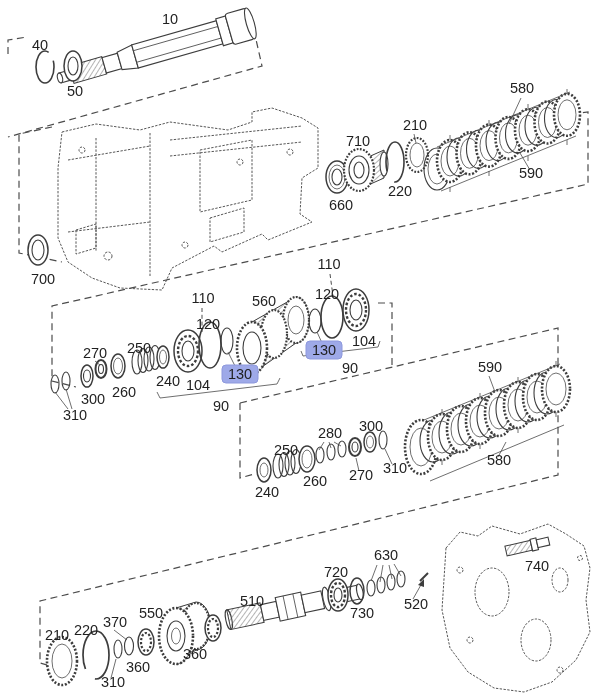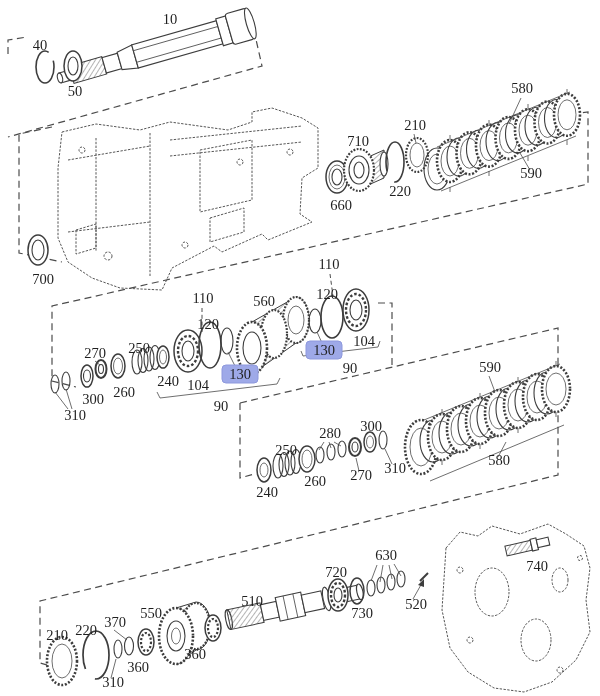--- a/index.html
+++ b/index.html
@@ -1,17 +1,17 @@
 <!DOCTYPE html>
 <html><head>
 <meta charset="utf-8">
 <style>
   html,body{margin:0;padding:0;background:#fff;}
   .stage{position:relative;width:600px;height:696px;background:#ffffff;overflow:hidden;
-         font-family:Liberation Serif, serif;}
+         font-family:Liberation Sans, sans-serif;}
   svg{position:absolute;left:0;top:0;}
   .ln   {fill:none;stroke:#3d3d3d;stroke-width:1.1;}
   .lnw  {fill:#fff;stroke:#3d3d3d;stroke-width:1.1;}
   .lnw2 {fill:#fff;stroke:#3d3d3d;stroke-width:1.5;}
   .thin {fill:none;stroke:#4a4a4a;stroke-width:.8;}
   .teeth{fill:#fff;stroke:#3d3d3d;stroke-width:2.6;stroke-dasharray:2 1.7;}
   .teethS{fill:#fff;stroke:#3d3d3d;stroke-width:2.2;stroke-dasharray:1.8 1.5;}
   .dash {fill:none;stroke:#4c4c4c;stroke-width:1.2;stroke-dasharray:7 4.5;}
   .dashS{fill:none;stroke:#4c4c4c;stroke-width:1;stroke-dasharray:4 2.8;}
   .sk   {fill:none;stroke:#565656;stroke-width:1;stroke-dasharray:2.4 1.4;}

